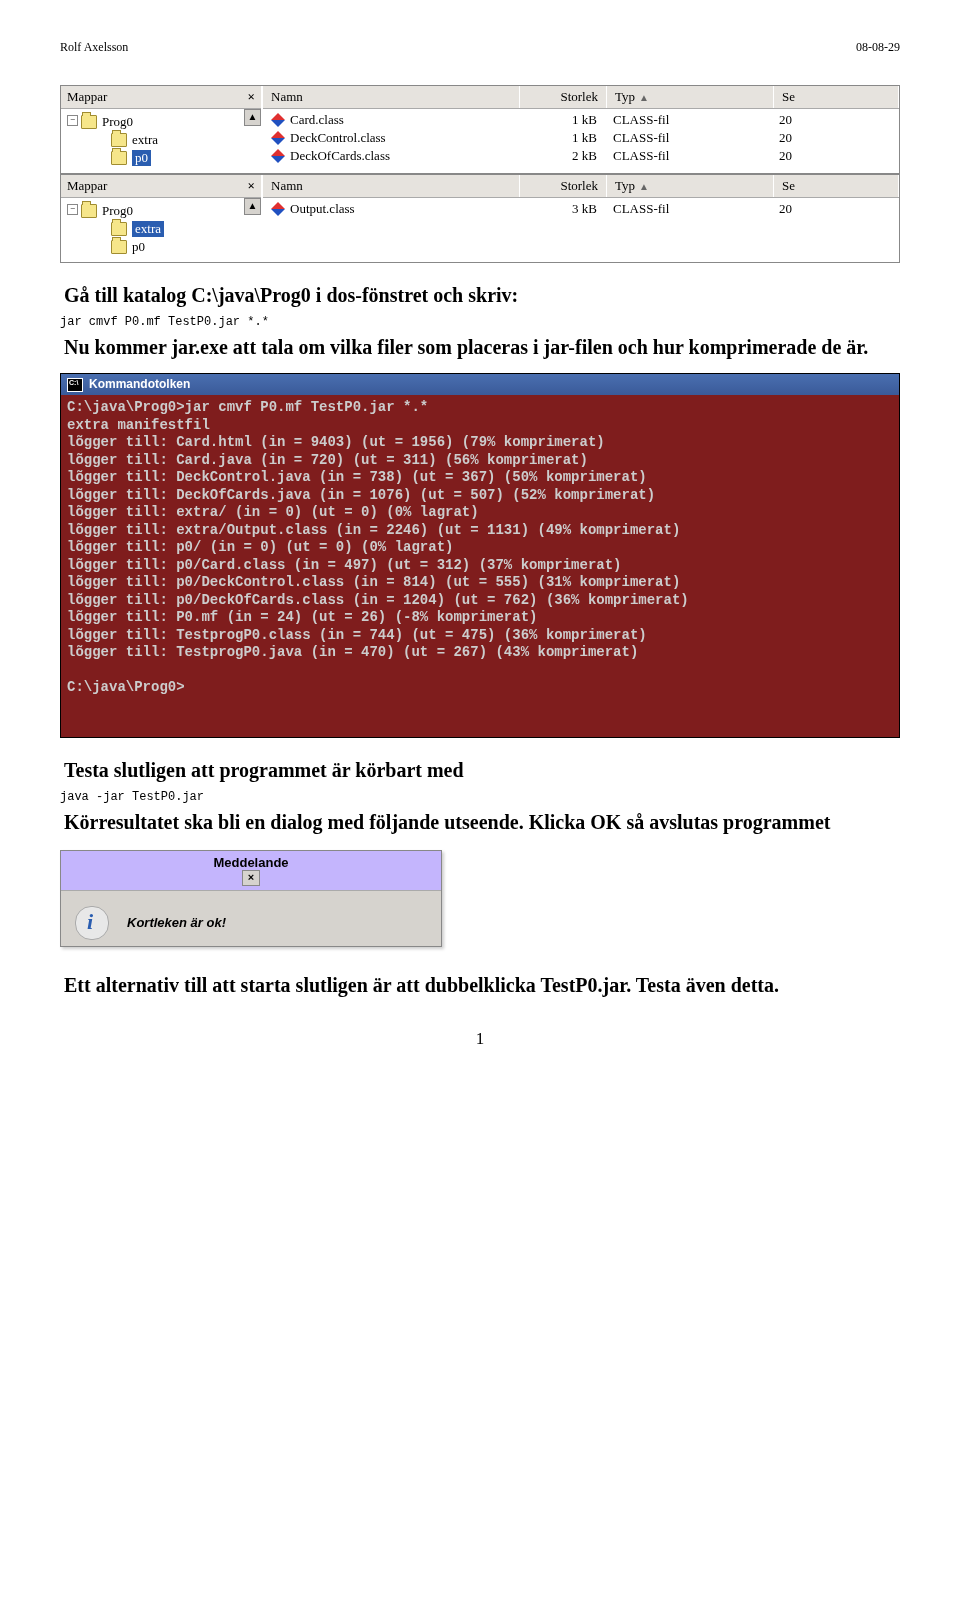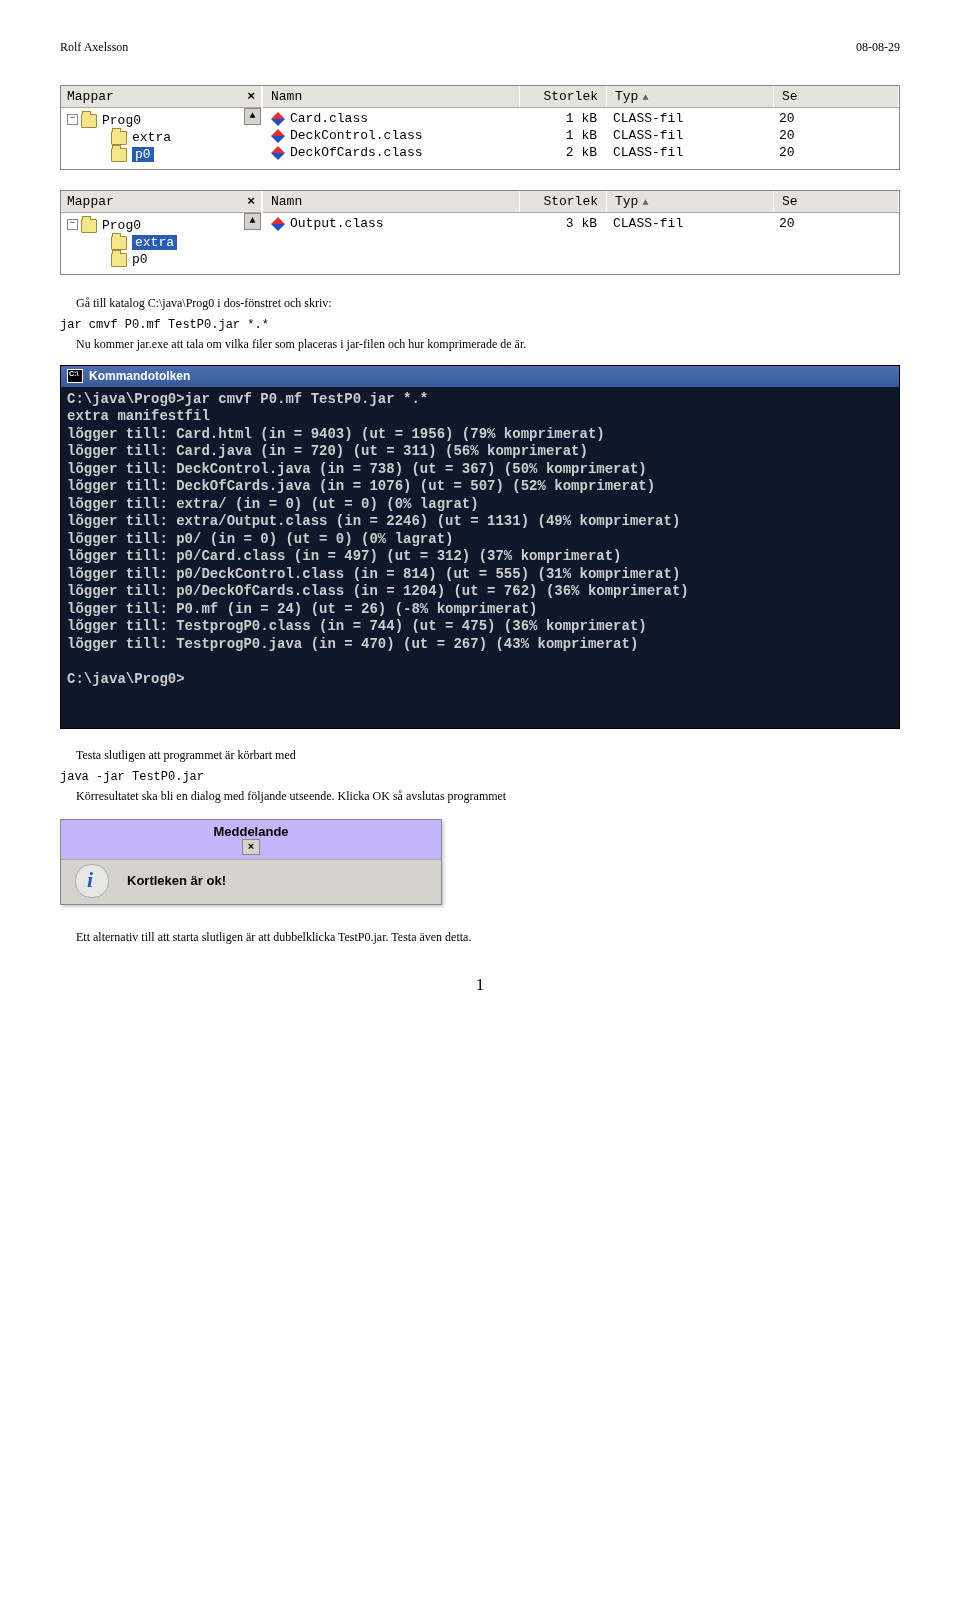--- a/index.html
+++ b/index.html
@@ -16,22 +16,21 @@
   }
   .header-row {
     display: flex;
     justify-content: space-between;
     font-size: 12px;
     margin-bottom: 30px;
   }
   .explorer {
     display: flex;
     border: 1px solid #888;
-    margin-bottom: 20px;
-    font-family: Liberation Mono, monospace;
+    font-family: Liberation Serif, serif;
     font-size: 13px;
     background: #d6d3ce;
   }
   .tree-panel {
     width: 200px;
     border-right: 2px solid #fff;
     background: #fdfdfd;
     position: relative;
   }
   .panel-header {
@@ -158,32 +157,33 @@
   .class-icon::after {
     content: "";
     position: absolute;
     left: 0; bottom: 0;
     border: 7px solid transparent;
     border-top-color: #2050c0;
     border-bottom: none;
   }
 
   .body-text {
-    font-size: 12px;
+    font-size: 20px;
     line-height: 1.4;
-    margin: 18px 0 6px 16px;
+    margin: 18px 0 6px 4px;
+    font-weight: bold;
   }
   .code-line {
     font-family: "Courier New", monospace;
     font-size: 12px;
     margin: 2px 0;
   }
 
   .terminal {
-    background: #0f172a;
+    background: #7f1d1d;
     color: #ccc;
     font-family: "Lucida Console", "Courier New", monospace;
     font-size: 14px;
     line-height: 1.25;
     margin: 12px 0;
     border: 1px solid #000;
   }
   .term-title {
     background: linear-gradient(#4a6fb0, #3a5a99);
     color: #fff;
@@ -241,21 +241,22 @@
     background: #d6d3ce;
     border: 1px solid #888;
     text-align: center;
     font-size: 11px;
     line-height: 12px;
     font-weight: bold;
   }
   .dlg-body {
     display: flex;
     align-items: center;
-    padding: 4px 14px 6px 14px;
+    padding: 15px 14px 6px 14px;
+    font-style: italic;
   }
   .info-icon {
     width: 32px;
     height: 32px;
     border-radius: 16px;
     background: #e8e8e8;
     border: 1px solid #aaa;
     position: relative;
     margin-right: 18px;
   }

